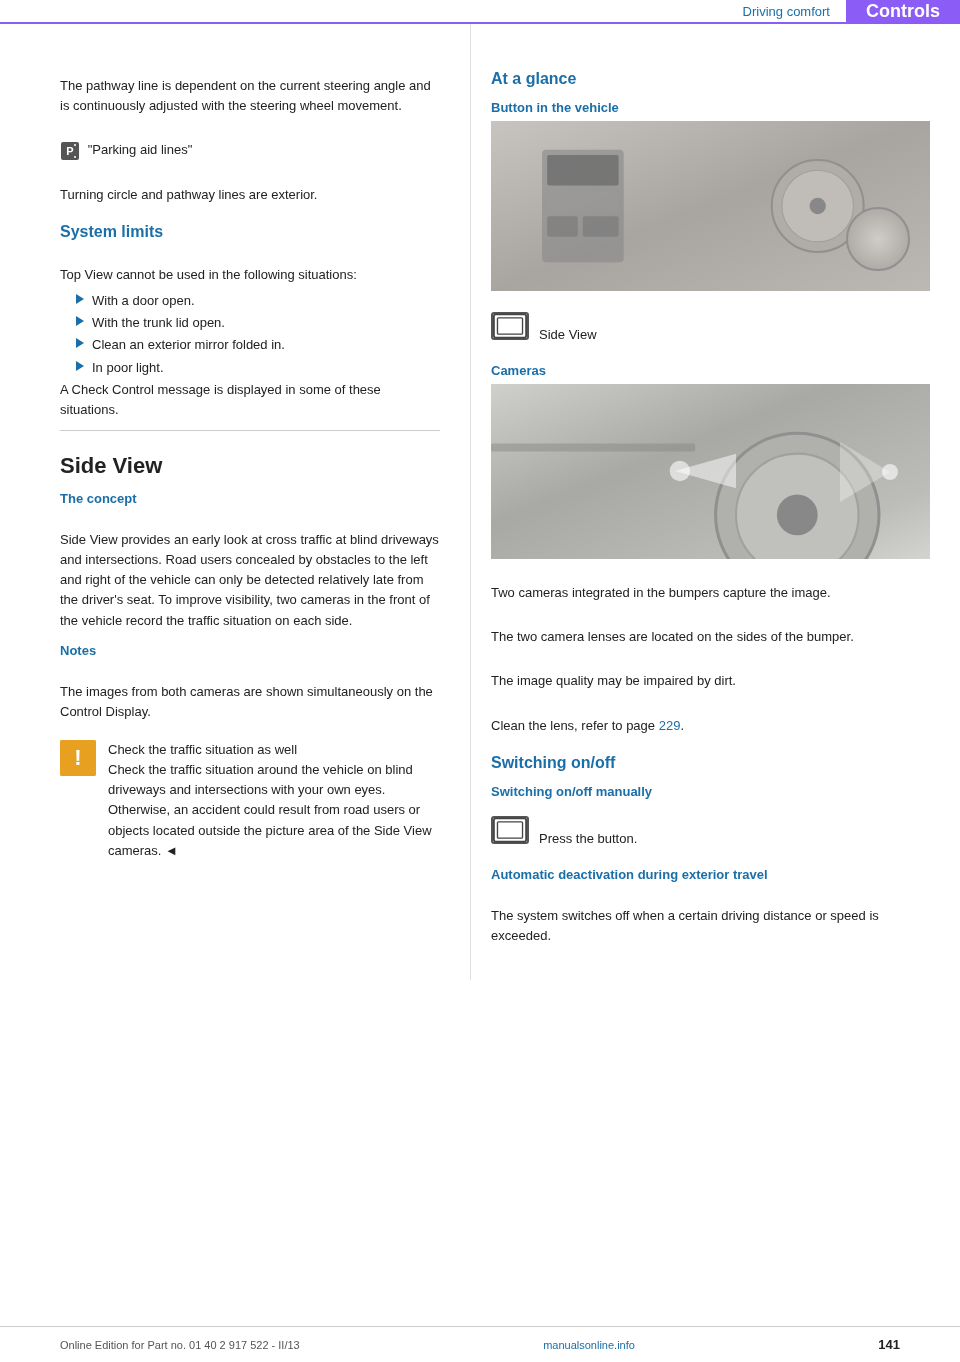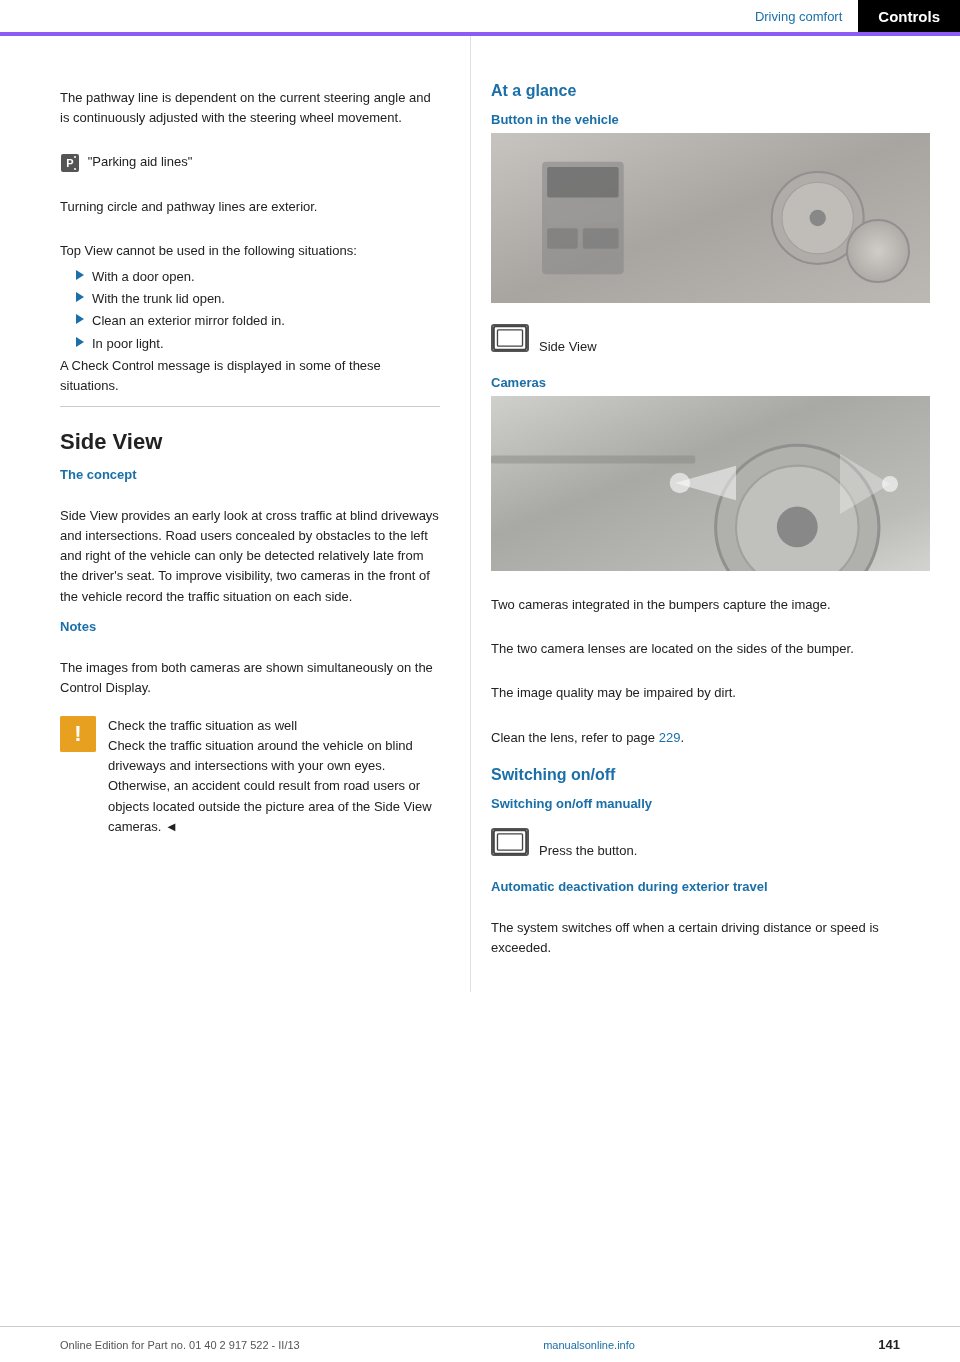--- a/index.html
+++ b/index.html
@@ -11,36 +11,36 @@
       width: 960px;
       min-height: 1362px;
       position: relative;
     }
 
     
     .header {
       display: flex;
       justify-content: flex-end;
       align-items: center;
-      height: 36px;
-      border-bottom: 4px solid #8b5cf6;
+      height: 24px;
+      border-bottom: 2px solid #8b5cf6;
       padding-right: 0;
     }
     .header-driving {
       color: #1a6fa8;
       font-size: 13px;
       padding: 0 16px;
       height: 100%;
       display: flex;
       align-items: center;
     }
     .header-controls {
-      background: #000000;
+      background: #8b5cf6;
       color: #fff;
-      font-size: 15px;
+      font-size: 18px;
       padding: 0 20px;
       height: 100%;
       display: flex;
       align-items: center;
       font-weight: bold;
     }
 
     
     .main-content {
       display: flex;
@@ -292,20 +292,21 @@
           <text x="10" y="14" text-anchor="middle" fill="white" font-size="11" font-weight="bold" font-family="Arial">P</text>
           <line x1="14" y1="4" x2="16" y2="4" stroke="white" stroke-width="1.5"></line>
           <line x1="14" y1="16" x2="16" y2="16" stroke="white" stroke-width="1.5"></line>
         </svg>
       </span>
       <span>"Parking aid lines"</span>
     </p>
 
     <p class="body-text">Turning circle and pathway lines are exterior.</p>
 
+    <div class="section-heading">System limits</div>
 
     <p class="body-text">Top View cannot be used in the following situations:</p>
 
     <div class="bullet-item">
       <span class="tri"></span>
       <span class="bullet-text">With a door open.</span>
     </div>
     <div class="bullet-item">
       <span class="tri"></span>
       <span class="bullet-text">With the trunk lid open.</span>

